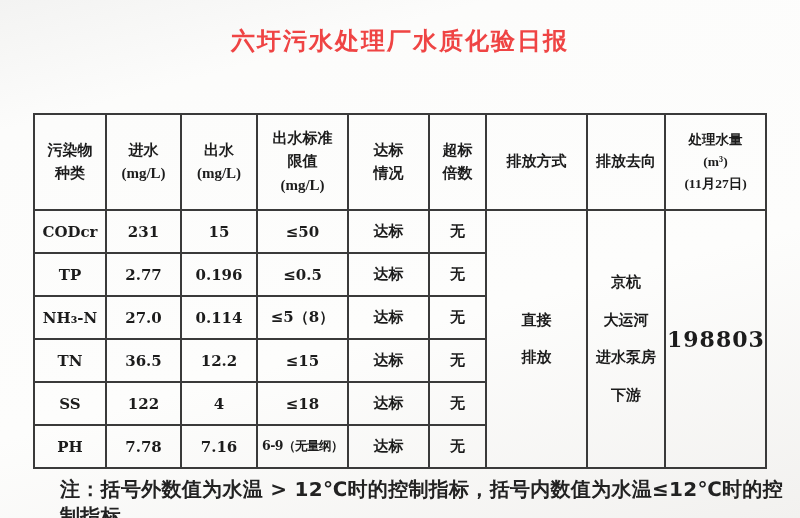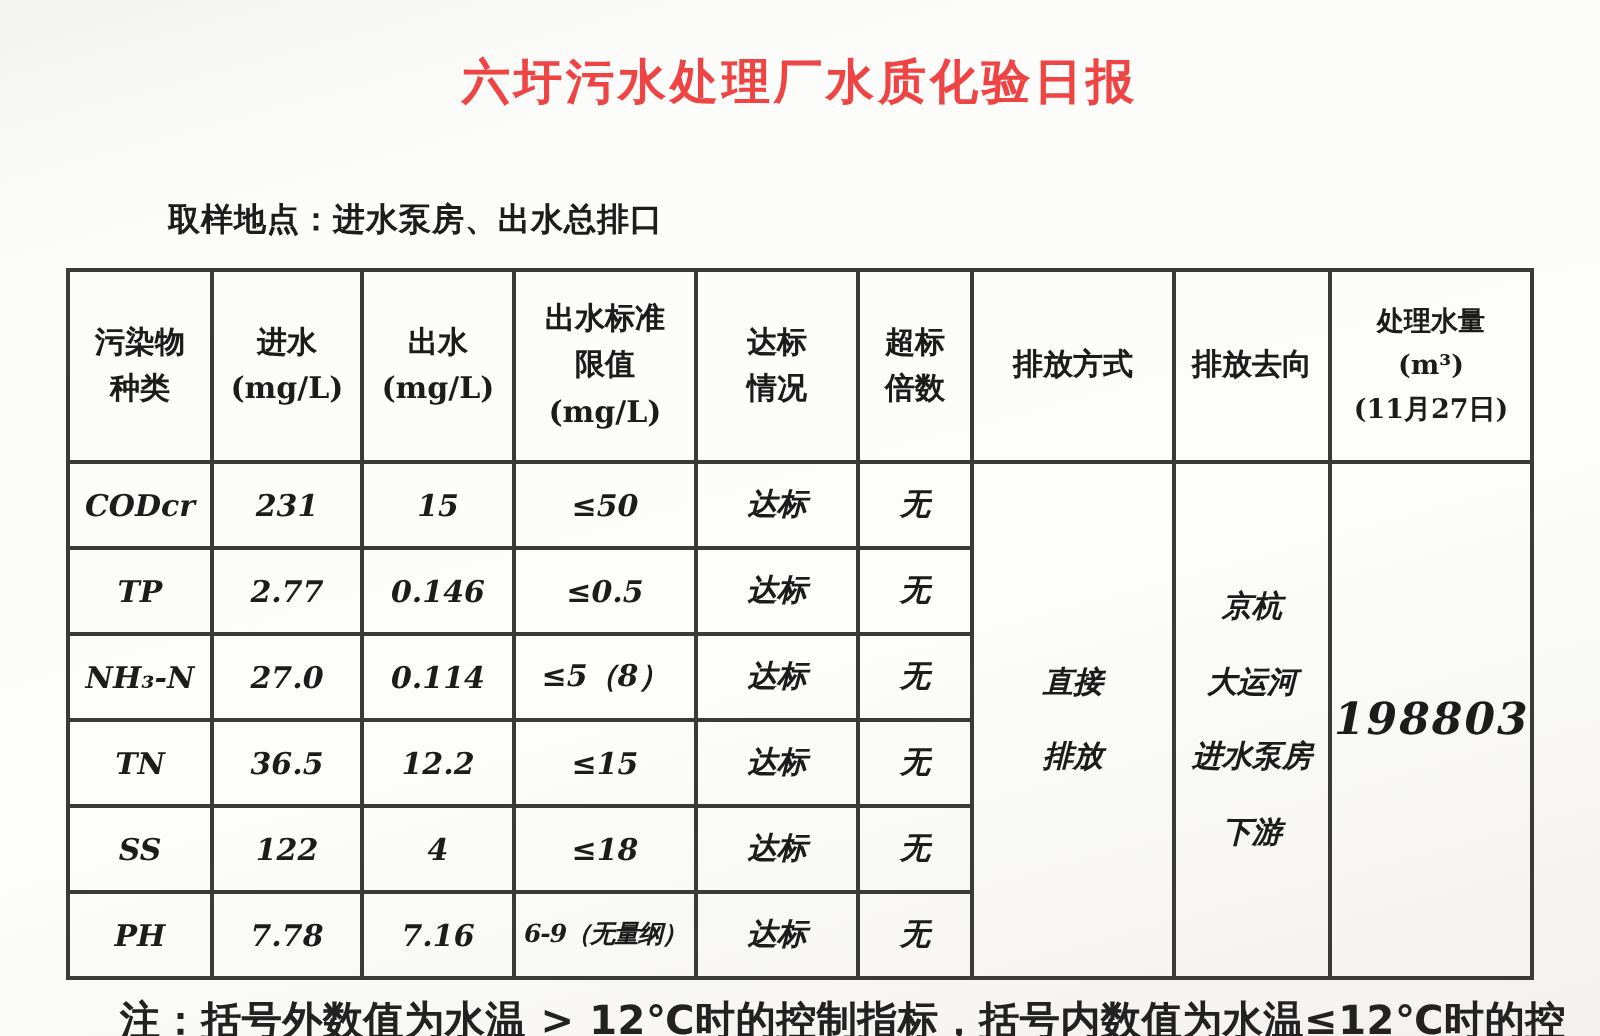--- a/index.html
+++ b/index.html
@@ -39,22 +39,22 @@
   }
   table.report th, table.report td {
     border: 2px solid #3a3a3a;
     text-align: center;
     vertical-align: middle;
     padding: 0 1px;
     white-space: pre-line;
     font-weight: 700;
     color: #1c1c1c;
   }
-  tr.header-row { height: 96px; }
-  tr.data-row  { height: 43px; font-style: italic; }
+  tr.header-row { height: 96px; font-family: Liberation Serif, serif; }
+  tr.data-row  { height: 43px; }
   th { font-size: 15px; line-height: 1.55; }
   th.small-header { font-size: 13.5px; line-height: 1.65; }
   td { font-size: 15px; }
   td.limit-cell-small { font-size: 12.5px; letter-spacing: -0.5px; }
   td.merged-cell { line-height: 2.5; font-size: 15px; }
   td.volume-cell {
     font-size: 22px;
     letter-spacing: 1px;
     font-family: "DejaVu Serif", "Liberation Serif", serif;
   }
@@ -64,21 +64,20 @@
     letter-spacing: 0.3px;
     color: #222;
   }
 </style>
 </head>
 <body>
 
 <div class="page-title">六圩污水处理厂水质化验日报</div>
 
 <div class="meta-row">
-  <span>取样地点：进水泵房、出水总排口</span>
 </div>
 
 <table class="report">
   <colgroup>
     <col style="width:72px">
       <col style="width:75px">
       <col style="width:76px">
     <col style="width:91px">
       <col style="width:81px">
       <col style="width:57px">
@@ -120,21 +119,21 @@
       <td class="merged-cell" rowspan="6">京杭
 大运河
 进水泵房
 下游</td>
       <td class="volume-cell" rowspan="6">198803</td>
     </tr>
 
     <tr class="data-row">
       <td>TP</td>
       <td>2.77</td>
-      <td>0.146</td>
+      <td>0.196</td>
       <td>≤0.5</td>
       <td>达标</td>
       <td>无</td>
     </tr>
 
     <tr class="data-row">
       <td>NH₃-N</td>
       <td>27.0</td>
       <td>0.114</td>
       <td>≤5（8）</td>

